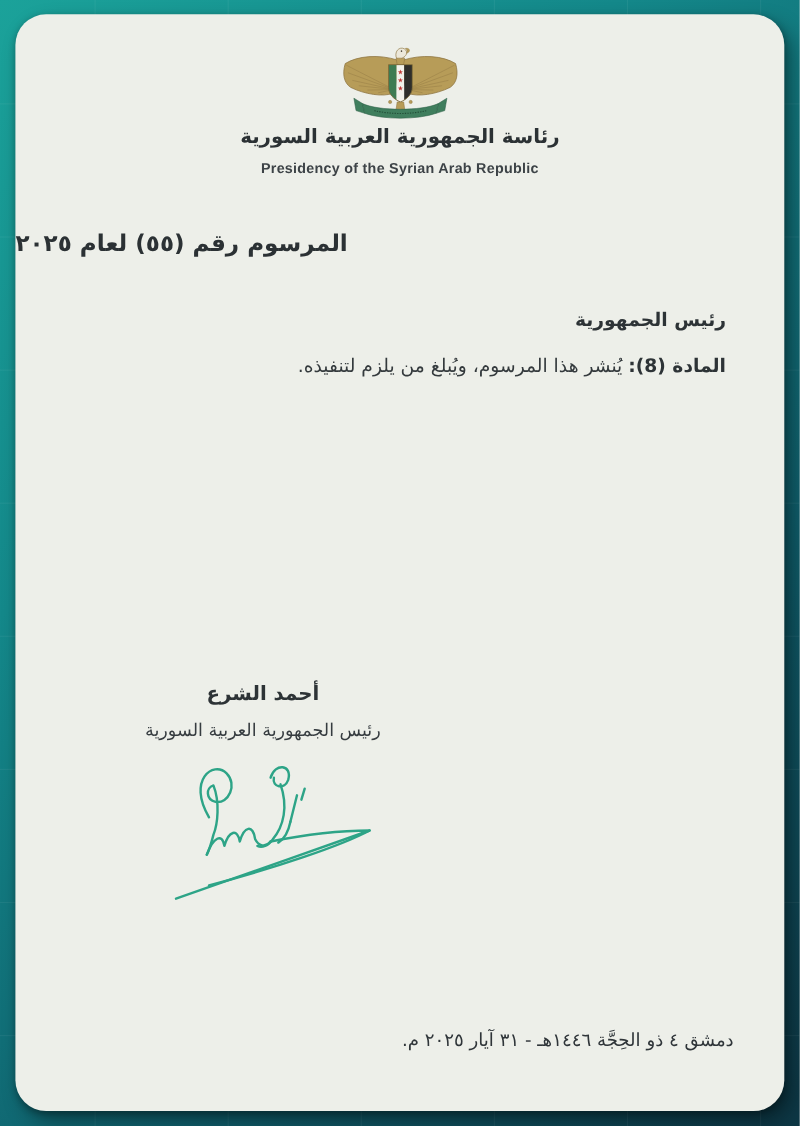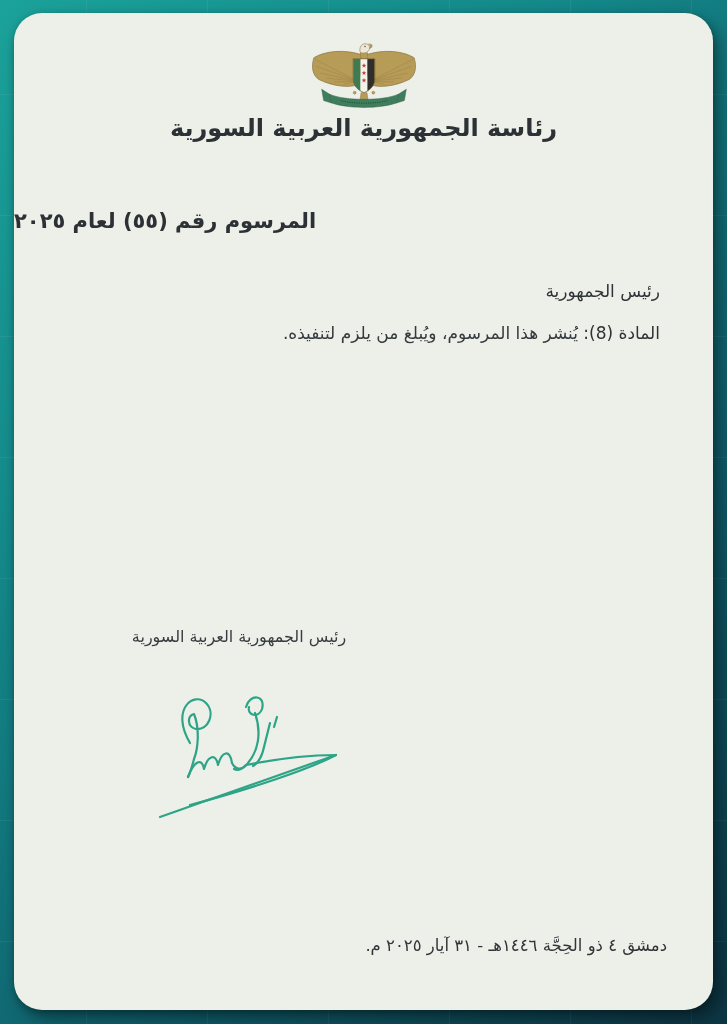--- a/index.html
+++ b/index.html
@@ -16,30 +16,30 @@
     background-size:121px 121px;
     background-position:-35px -27px;
   }
   .paper{
     position:absolute;left:14px;top:13px;width:699px;height:997px;
     background:#edefe9;border-radius:28px;
     box-shadow:7px 9px 18px rgba(0,0,0,.38), 0 2px 6px rgba(0,0,0,.25);
   }
   .emblem{position:absolute;top:25px;left:0;right:0;display:flex;justify-content:center;}
   .hdr-ar{position:absolute;top:101px;left:0;right:0;text-align:center;direction:rtl;
-    font-size:24px;font-weight:bold;color:#2b3134;}
+    font-size:18px;font-weight:bold;color:#2b3134;}
   .hdr-en{position:absolute;top:132px;left:0;right:0;text-align:center;
     font-family:"Liberation Sans",sans-serif;font-weight:bold;font-size:13px;
     letter-spacing:.25px;color:#3d4347;}
   .decree-title{position:absolute;top:196px;left:0;right:0;text-align:left;direction:rtl;
     font-size:21px;font-weight:bold;color:#2b3134;}
   .body{position:absolute;top:258px;right:53px;left:78px;direction:rtl;text-align:right;
     font-size:17px;color:#343a3d;}
   .body p{margin:0;line-height:2.45;}
-  .b{font-weight:normal;color:#2d3336;}
+  .b{font-weight:bold;color:#2d3336;}
   .preamble{margin-top:11px;margin-left:0;margin-right:203px;}
   .article{line-height:2.8;}
   .article-1{margin-top:25px;}
   .sig{position:absolute;top:604px;left:75px;width:300px;text-align:center;direction:rtl;color:#2d3336;}
   .sig-name{font-size:18px;font-weight:bold;line-height:27px;}
   .sig-title{font-size:16px;line-height:24px;margin-top:8px;color:#363c40;}
   .sig-ink{position:absolute;top:678px;left:136px;}
   .date-line{position:absolute;top:921px;right:46px;direction:rtl;text-align:center;
     font-size:16.5px;line-height:1.5;color:#2f3539;margin-left:32px;}
 </style>
@@ -89,29 +89,31 @@
       <circle cx="139" cy="111" r="3" fill="#b79c58" stroke="#8d7440" stroke-width="0.8"></circle>
 
       <path d="M50,114 L34,104 L38,127 L54,132 Z" fill="#3f7e5d" stroke="#2d5f46" stroke-width="1"></path>
       <path d="M190,114 L206,104 L202,127 L186,132 Z" fill="#3f7e5d" stroke="#2d5f46" stroke-width="1"></path>
       <path d="M50,114 C80,128 160,128 190,114 L186,132 C152,144 88,144 54,132 Z" fill="#3f7e5d" stroke="#2d5f46" stroke-width="1"></path>
       <path d="M72,127 C100,134 140,134 168,127" fill="none" stroke="#1d4631" stroke-width="2" stroke-dasharray="2.5,2.2" opacity="0.85"></path>
     </svg>
   </div>
 
   <div class="hdr-ar">رئاسة الجمهورية العربية السورية</div>
+  <div class="hdr-en">Presidency of the Syrian Arab Republic</div>
 
   <div class="decree-title">المرسوم رقم (٥٥) لعام ٢٠٢٥</div>
 
   <div class="body">
     <p class="b">رئيس الجمهورية</p>
     <p class="article article-2"><span class="b">المادة (8):</span><span> يُنشر هذا المرسوم، ويُبلغ من يلزم لتنفيذه.</span></p>
   </div>
 
   <div class="sig">
+    <div class="sig-name">أحمد الشرع</div>
     <div class="sig-title">رئيس الجمهورية العربية السورية</div>
   </div>
 
   <div class="sig-ink">
     <svg viewBox="0 0 200 140" width="200" height="140" aria-hidden="true" fill="none" stroke="#2da487" stroke-width="2.2" stroke-linecap="round" stroke-linejoin="round">
       <path d="M40,52 C20,18 44,0 56,12 C66,22 58,40 46,38 C37,36 37,25 44,23 C50,38 48,58 44,68 C42,76 40,82 38,86"></path>
       <path d="M38,86 C44,70 52,66 54,78 C58,64 66,62 68,74 C72,60 80,58 82,72 C85,78 91,80 96,74"></path>
       <path d="M96,16 C100,2 116,4 112,18 C109,27 97,25 99,16"></path>
       <path d="M105,22 C112,42 108,60 98,72 C94,78 88,80 84,78"></path>
       <path d="M120,32 L114,56 M127,26 L124,36"></path>

